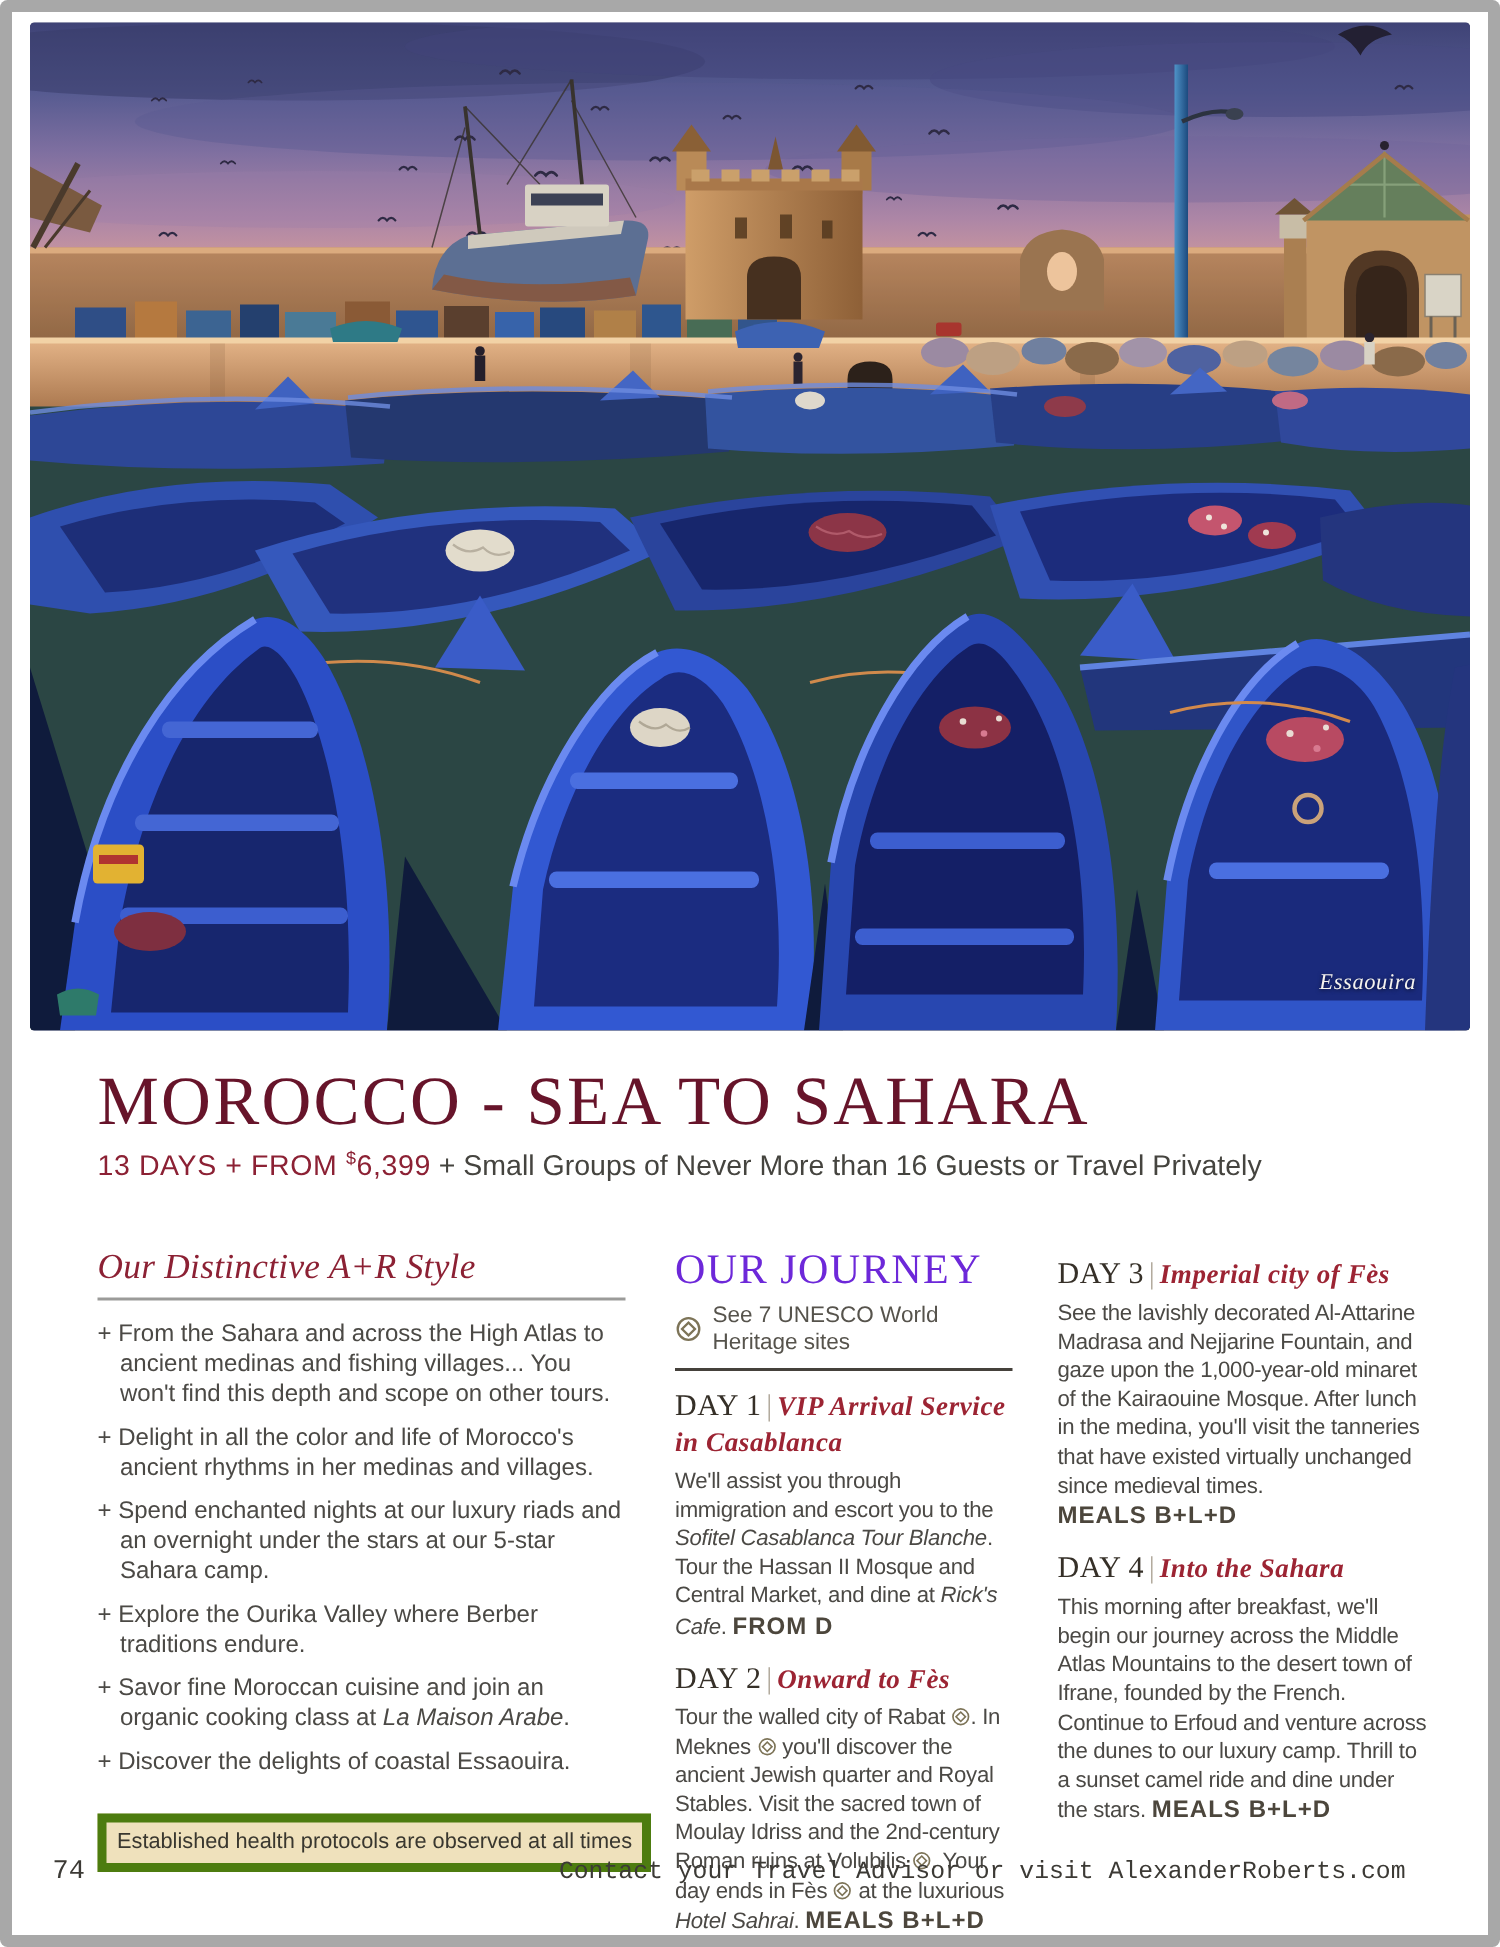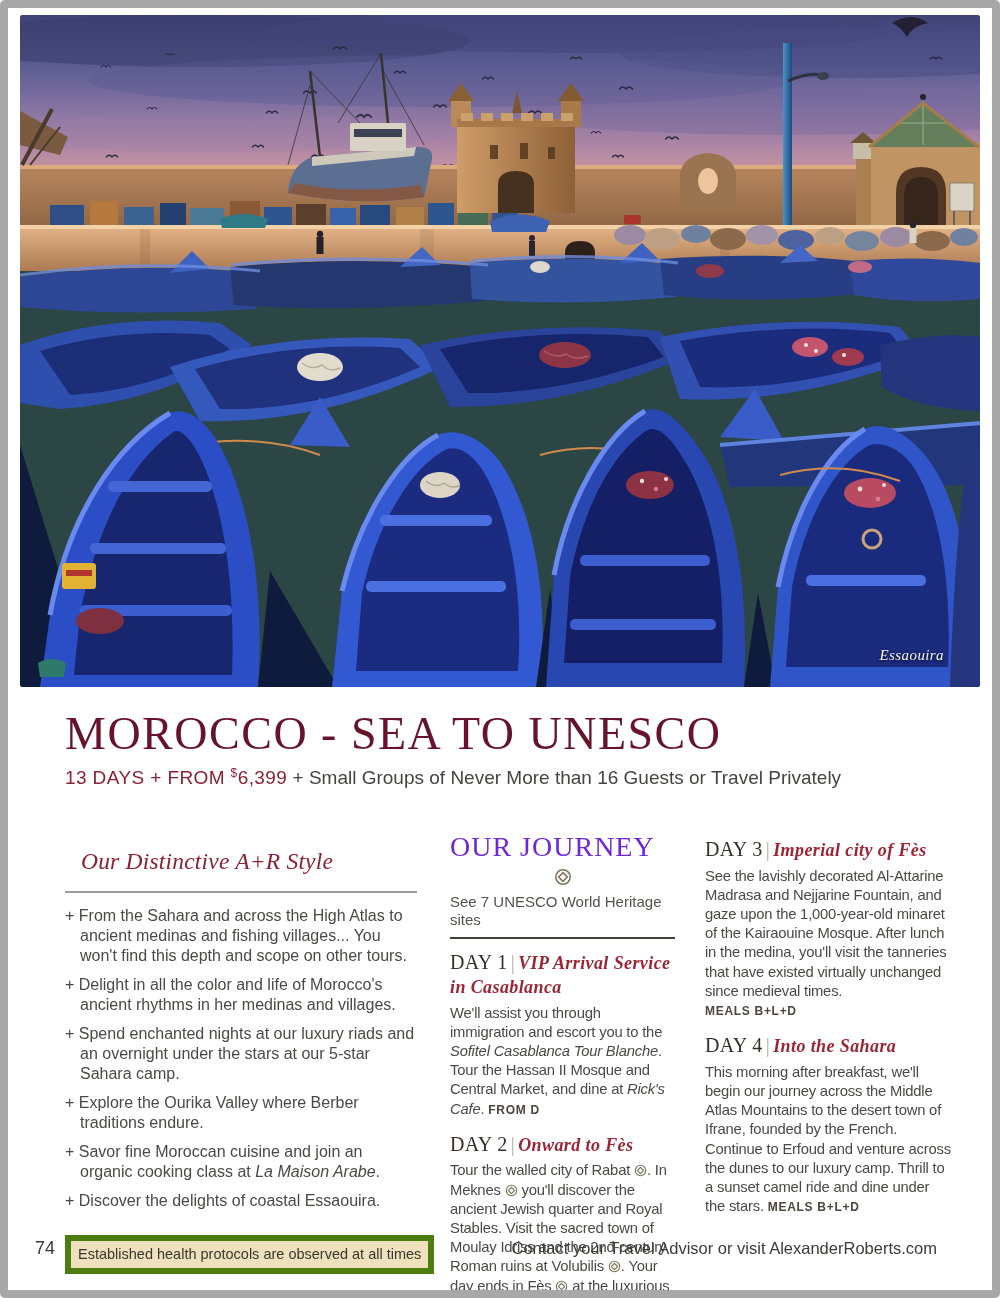--- a/index.html
+++ b/index.html
@@ -18,45 +18,45 @@
   .sub-maroon{color:#8c2134;letter-spacing:.4px;}
   .sub-maroon sup{font-size:12px;line-height:0;vertical-align:7px;}
   .sub-gray{color:#45443f;}
 
   
   .col{position:absolute;}
   .col-style{left:57px;top:824px;width:352px;}
   .col-j1{left:442px;top:824px;width:225px;}
   .col-j2{left:697px;top:830px;width:246px;}
 
-  .style-heading{margin:16px;font:italic 23.5px "Liberation Serif",serif;color:#8c2134;letter-spacing:.2px;}
+  .style-heading{margin:0;font:italic 23.5px "Liberation Serif",serif;color:#8c2134;letter-spacing:.2px;}
   .rule{height:2px;background:#9b9b99;margin:6px 0 13px;}
   .bullets{list-style:none;margin:0;padding:0;font:16px/20px "Liberation Sans",sans-serif;color:#4b4945;}
   .bullets li{margin:0 0 9px;padding-left:15px;text-indent:-15px;}
   .plus{display:inline;}
   .notice{margin-top:15px;display:inline-block;background:#efe1bc;border:6px solid #4d7c0f;padding:4px 7px 5px;font:14.5px/1.25 "Liberation Sans",sans-serif;color:#39372f;white-space:nowrap;}
 
   .journey-heading{margin:0 0 7px;font:400 28px/1.05 "Liberation Serif",serif;color:#6d28d9;letter-spacing:1px;}
-  .unesco-note{display:flex;align-items:center;gap:7px;margin:0 0 8px;font:15px/1.2 "Liberation Sans",sans-serif;color:#56534c;flex-direction:column;}
+  .unesco-note{display:flex;align-items:center;gap:7px;margin:0 0 8px;font:15px/1.2 "Liberation Sans",sans-serif;color:#56534c;}
   .unesco-badge{display:inline-flex;color:#7d7458;}
   .unesco-badge svg{width:18px;height:18px;}
   .jrule{height:2px;background:#45413b;margin:2px 0 12px;}
 
   .day{margin:0 0 2px;}
   .day-head{margin:0 0 5px;font:400 20px/1.18 "Liberation Serif",serif;color:#363028;letter-spacing:.4px;}
   .day-sep{color:#b3ab9e;padding:0 3px;font-weight:400;}
   .day-title{font:italic 600 18px/1.18 "Liberation Serif",serif;color:#9c2433;}
   .day-body{margin:0 0 13px;font:14.8px/19.2px "Liberation Sans",sans-serif;color:#4b4945;letter-spacing:-.2px;}
   .seg-i{font-style:italic;}
-  .seg-meals{font-family:"Liberation Sans",sans-serif;font-weight:700;font-size:12px;letter-spacing:.7px;color:#4c463c;white-space:nowrap;}
+  .seg-meals{font-family:"Liberation Sans",sans-serif;font-weight:700;font-size:16px;letter-spacing:.7px;color:#4c463c;white-space:nowrap;}
   .u-inline{display:inline-block;color:#7d7458;}
   .u-inline svg{width:13px;height:13px;vertical-align:-2px;}
 
   
-  .footer{position:absolute;left:27px;right:55px;top:1230px;display:flex;justify-content:space-between;align-items:baseline;font-family:Liberation Sans, sans-serif;color:#3c3a35;}
+  .footer{position:absolute;left:27px;right:55px;top:1230px;display:flex;justify-content:space-between;align-items:baseline;font-family:Liberation Mono, monospace;color:#3c3a35;}
   .pageno{font-size:18px;}
   .contact{font-size:16.5px;}
 </style>
 </head>
 <body>
 
 <div class="frame">
  <div class="page">
 
   <div class="photo">
@@ -324,21 +324,21 @@
       <path d="M845,414 C805,438 772,500 758,572" stroke="#6b8af0" stroke-width="5" fill="none"></path>
       <path d="M950,430 L960,428 L960,672 L930,672 C934,560 940,480 950,430 Z" fill="#24357e"></path>
       <path d="M760,460 Q820,444 880,466" stroke="#d38a4c" stroke-width="2" fill="none"></path>
       <path d="M18,648 q14,-8 28,0 l-2,14 h-24 Z" fill="#2e7a6a"></path>
     </g>
    </svg>
    <span class="caption">Essaouira</span>
   </div>
 
   <div class="title-block">
-    <h1 class="main-title">MOROCCO - SEA TO UNESCO</h1>
+    <h1 class="main-title">MOROCCO - SEA TO SAHARA</h1>
     <p class="subtitle"><span class="sub-maroon"><span>13 DAYS + FROM </span><sup>$</sup><span>6,399</span></span><span class="sub-gray"><span> + </span><span>Small Groups of Never More than 16 Guests or Travel Privately</span></span></p>
   </div>
 
   <div class="col col-style">
     <h2 class="style-heading">Our Distinctive A+R Style</h2>
     <div class="rule"></div>
     <ul class="bullets">
       <li><span class="plus">+</span> <span><span>From the Sahara and across the High Atlas to ancient medinas and fishing villages... You won't find this depth and scope on other tours.</span></span></li>
       <li><span class="plus">+</span> <span><span>Delight in all the color and life of Morocco's ancient rhythms in her medinas and villages.</span></span></li>
       <li><span class="plus">+</span> <span><span>Spend enchanted nights at our luxury riads and an overnight under the stars at our 5-star Sahara camp.</span></span></li>

